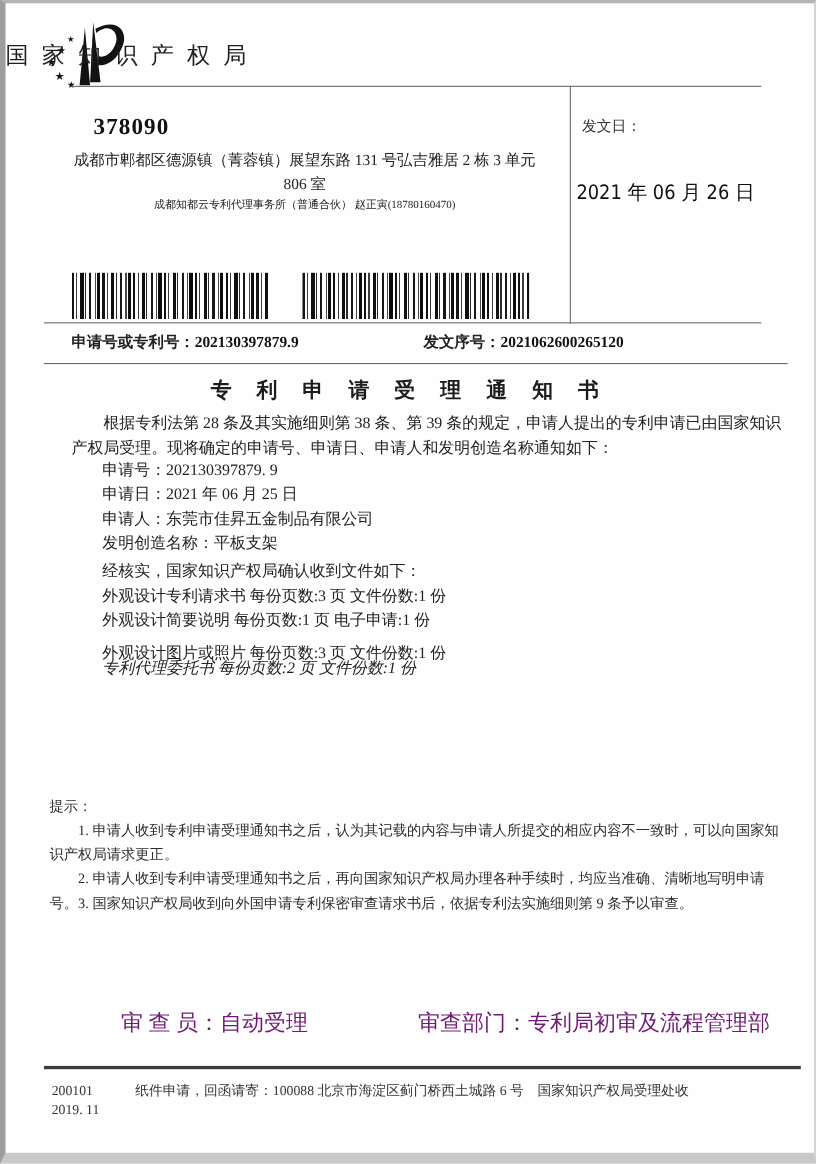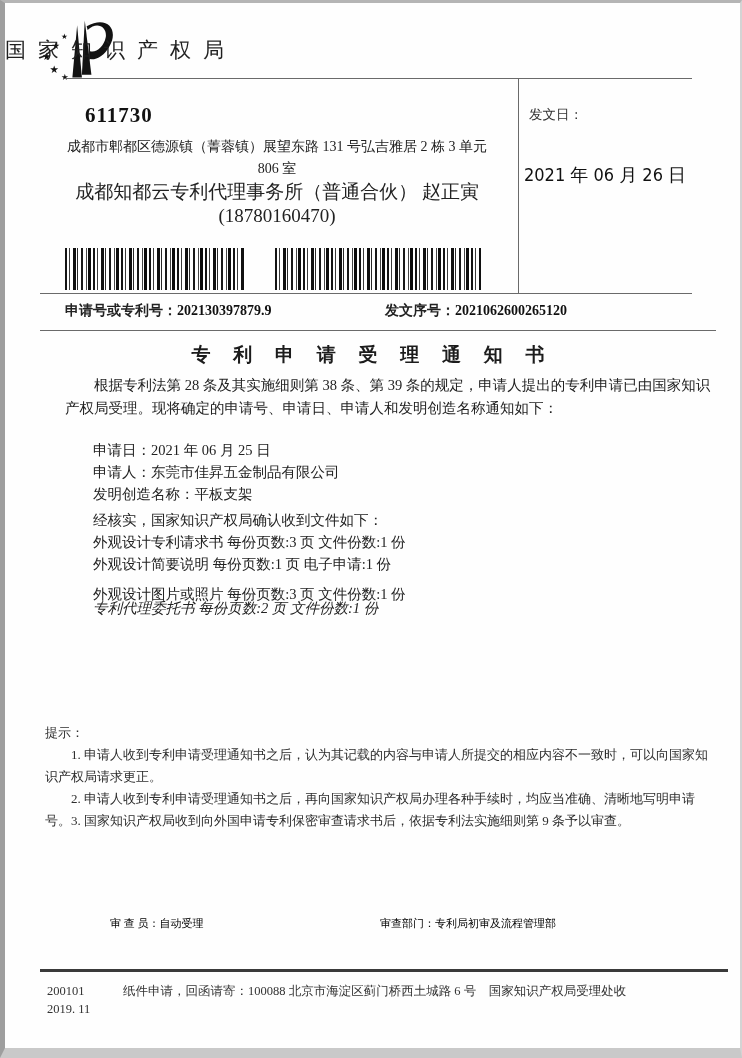--- a/index.html
+++ b/index.html
@@ -19,42 +19,42 @@
   .abs{position:absolute;}
   .hairline{background:#6a6a6a;height:1px;}
   .vline{background:#6a6a6a;width:1px;}
   .header-title{
     left:0;right:0;top:33px;text-align:left;
     font-size:21px;letter-spacing:12px;color:#1f1f1f;font-weight:500;
   }
   .logo{left:36px;top:14px;}
   .postal{left:80px;top:100px;font-size:21px;font-weight:bold;letter-spacing:1px;color:#111;}
   .addr{left:52px;top:133px;width:440px;text-align:center;font-size:14px;line-height:22px;color:#222;}
-  .agent{left:52px;top:176px;width:440px;text-align:center;font-size:19px;color:#222;}
+  .agent{left:52px;top:176px;width:440px;text-align:center;font-size:10px;color:#222;}
   .issue-label{left:524px;top:103px;font-size:13.5px;color:#333;}
   .issue-date{left:519px;top:160px;font-size:18px;font-family:"DejaVu Sans","Liberation Sans",sans-serif;font-stretch:condensed;color:#111;}
   .barcode{
     top:245px;height:42px;
     background-image:repeating-linear-gradient(90deg,
       #141414 0 2px,#ffffff 2px 4px,#3c3c3c 4px 5px,#ffffff 5px 8px,
       #101010 8px 11px,#ffffff 11px 12px,#2a2a2a 12px 13px,#ffffff 13px 16px,
       #181818 16px 18px,#ffffff 18px 21px,#474747 21px 22px,#ffffff 22px 23px,
       #0c0c0c 23px 26px,#ffffff 26px 28px);
   }
   .ref-row{top:299px;font-size:14px;color:#222;}
   .ref-label{font-weight:bold;}
   .ref-value{font-weight:bold;color:#111;}
   .doc-title{left:0;right:0;top:339px;text-align:center;font-size:19px;font-weight:bold;letter-spacing:9px;color:#1c1c1c;}
   .body-text{font-size:14.5px;line-height:23px;color:#222;}
   .intro{left:60px;top:371px;width:648px;text-indent:2em;}
   .field-line{left:88px;white-space:nowrap;}
   .tips{font-size:13px;line-height:22px;color:#2d2d2d;}
   .tip-head{left:40px;top:719px;}
   .tip-item{left:40px;width:672px;text-indent:2em;}
-  .sig-row{top:913px;font-size:11px;color:#000000;}
+  .sig-row{top:913px;font-size:20px;color:#701a75;}
   .thickline{top:966px;left:35px;width:688px;height:3px;background:#3a3a3a;}
   .footer{font-size:12.5px;color:#333;line-height:17px;}
   .fcode{left:42px;font-family:"Liberation Serif",serif;}
   .fnote{left:118px;width:600px;}
 </style>
 </head>
 <body>
 
 <div class="page">
 
@@ -69,21 +69,21 @@
         <polygon points="38,8 43,63 33,63"></polygon>
         <polygon points="46,3 53,60 43,60"></polygon>
         <path d="M48,9 C70,-3 82,13 72,30 C66,41 56,46 49,43 L51,35 C57,38 66,31 68,21 C70,11 60,3 49,13 Z"></path>
       </g>
     </svg>
   </div>
   <div class="abs header-title">国家知识产权局</div>
   <div class="abs hairline" style="top:75px;left:60px;width:627px;"></div>
   <div class="abs vline" style="left:513px;top:75px;height:216px;"></div>
 
-  <div class="abs postal">611730</div>
+  <div class="abs postal">378090</div>
   <div class="abs addr">
     <div>成都市郫都区德源镇（菁蓉镇）展望东路 131 号弘吉雅居 2 栋 3 单元</div>
     <div>806 室</div>
   </div>
   <div class="abs agent">成都知都云专利代理事务所（普通合伙）  赵正寅(18780160470)</div>
 
   <div class="abs issue-label">发文日：</div>
   <div class="abs issue-date">2021 年 06 月 26 日</div>
 
   <div class="abs barcode" style="left:60px;width:180px;"></div>
@@ -95,20 +95,23 @@
   </div>
   <div class="abs ref-row" style="left:380px;">
     <span class="ref-label">发文序号：</span><span class="ref-value">2021062600265120</span>
   </div>
   <div class="abs hairline" style="top:327px;left:35px;width:676px;"></div>
 
   <div class="abs doc-title">专 利 申 请 受 理 通 知 书</div>
 
   <div class="abs body-text intro">根据专利法第 28 条及其实施细则第 38 条、第 39 条的规定，申请人提出的专利申请已由国家知识产权局受理。现将确定的申请号、申请日、申请人和发明创造名称通知如下：</div>
 
+  <div class="abs body-text field-line" style="top:414px;">
+    <span>申请号：</span><span>202130397879. 9</span>
+  </div>
   <div class="abs body-text field-line" style="top:436px;">
     <span>申请日：</span><span>2021 年 06 月 25 日</span>
   </div>
   <div class="abs body-text field-line" style="top:458px;">
     <span>申请人：</span><span>东莞市佳昇五金制品有限公司</span>
   </div>
   <div class="abs body-text field-line" style="top:480px;">
     <span>发明创造名称：</span><span>平板支架</span>
   </div>
 

